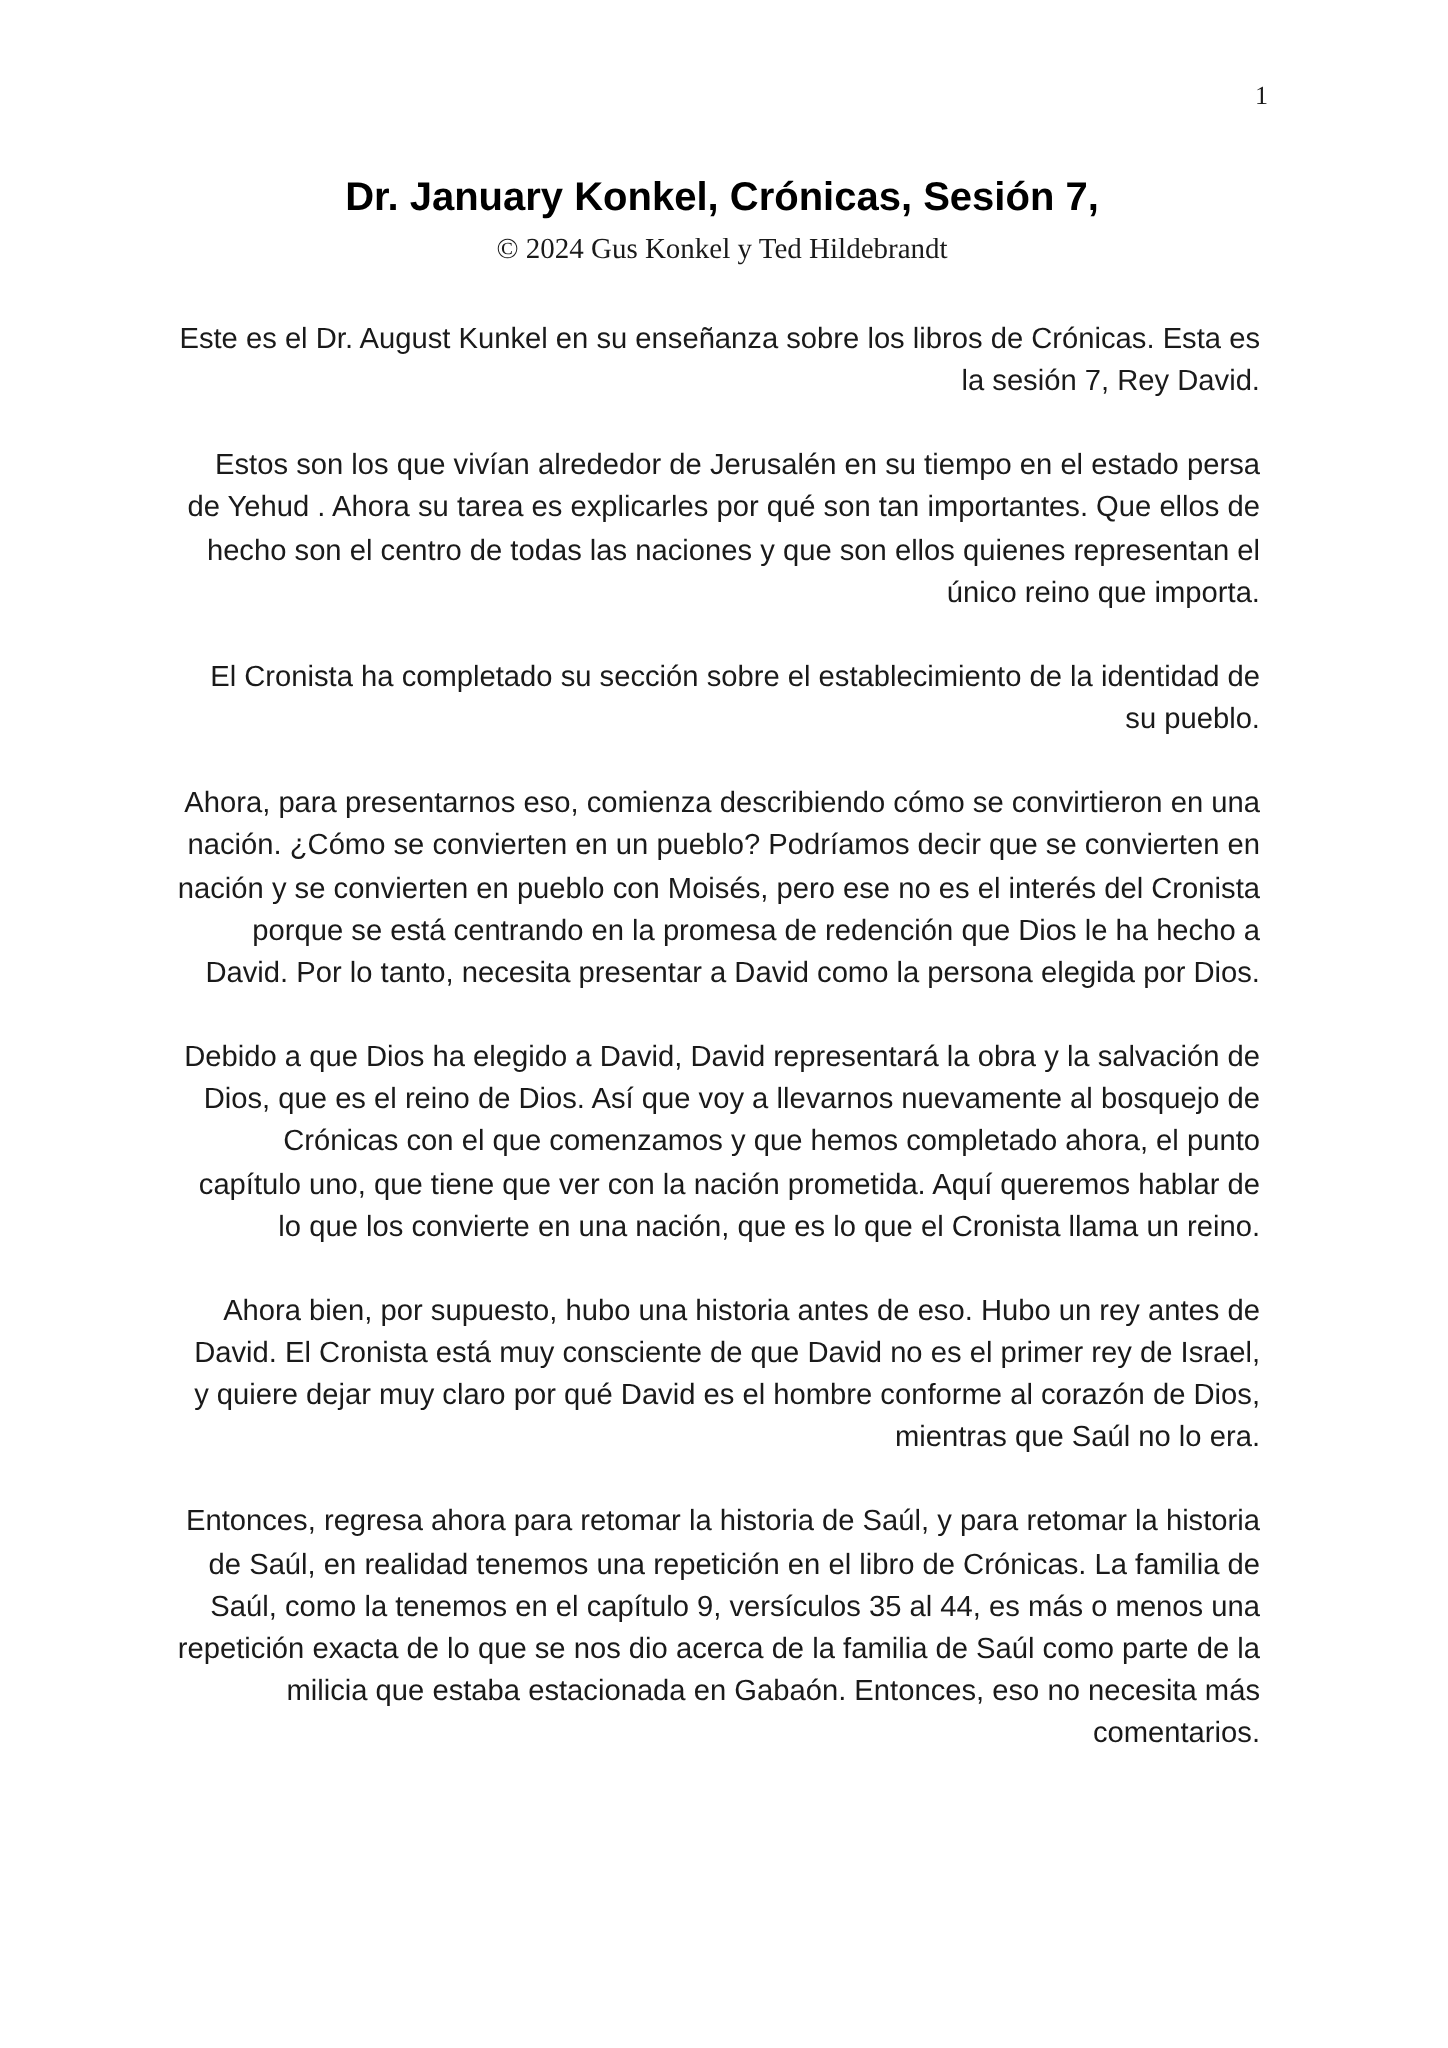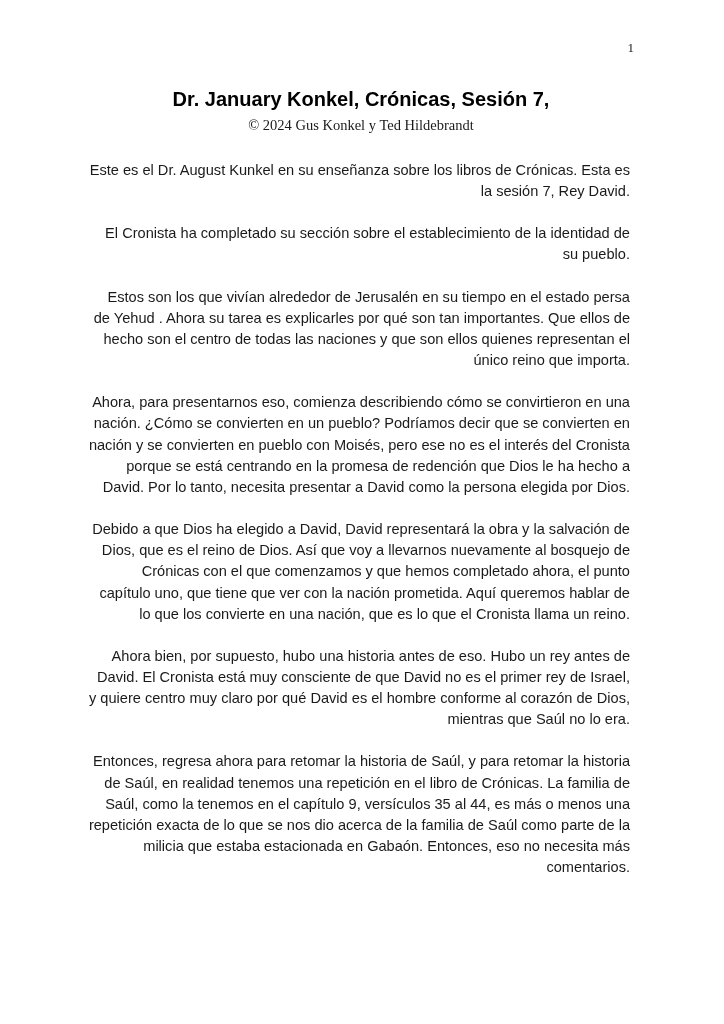--- a/index.html
+++ b/index.html
@@ -61,21 +61,21 @@
 
   <div class="page-number">1</div>
 
   <div class="title-block">
     <div class="title-line">Dr. January Konkel, Crónicas, Sesión 7,</div>
     <div class="copyright">© 2024 Gus Konkel y Ted Hildebrandt</div>
   </div>
 
   <div class="body-text">
     <p>Este es el Dr. August Kunkel en su enseñanza sobre los libros de Crónicas. Esta es la sesión 7, Rey David.</p>
+    <p>Estos son los que vivían alrededor de Jerusalén en su tiempo en el estado persa de Yehud . Ahora su tarea es explicarles por qué son tan importantes. Que ellos de hecho son el centro de todas las naciones y que son ellos quienes representan el único reino que importa.</p>
     <p>El Cronista ha completado su sección sobre el establecimiento de la identidad de su pueblo.</p>
-    <p>Estos son los que vivían alrededor de Jerusalén en su tiempo en el estado persa de Yehud . Ahora su tarea es explicarles por qué son tan importantes. Que ellos de hecho son el centro de todas las naciones y que son ellos quienes representan el único reino que importa.</p>
     <p>Ahora, para presentarnos eso, comienza describiendo cómo se convirtieron en una nación. ¿Cómo se convierten en un pueblo? Podríamos decir que se convierten en nación y se convierten en pueblo con Moisés, pero ese no es el interés del Cronista porque se está centrando en la promesa de redención que Dios le ha hecho a David. Por lo tanto, necesita presentar a David como la persona elegida por Dios.</p>
     <p>Debido a que Dios ha elegido a David, David representará la obra y la salvación de Dios, que es el reino de Dios. Así que voy a llevarnos nuevamente al bosquejo de Crónicas con el que comenzamos y que hemos completado ahora, el punto capítulo uno, que tiene que ver con la nación prometida. Aquí queremos hablar de lo que los convierte en una nación, que es lo que el Cronista llama un reino.</p>
-    <p>Ahora bien, por supuesto, hubo una historia antes de eso. Hubo un rey antes de David. El Cronista está muy consciente de que David no es el primer rey de Israel, y quiere centro muy claro por qué David es el hombre conforme al corazón de Dios, mientras que Saúl no lo era.</p>
+    <p>Ahora bien, por supuesto, hubo una historia antes de eso. Hubo un rey antes de David. El Cronista está muy consciente de que David no es el primer rey de Israel, y quiere dejar muy claro por qué David es el hombre conforme al corazón de Dios, mientras que Saúl no lo era.</p>
     <p>Entonces, regresa ahora para retomar la historia de Saúl, y para retomar la historia de Saúl, en realidad tenemos una repetición en el libro de Crónicas. La familia de Saúl, como la tenemos en el capítulo 9, versículos 35 al 44, es más o menos una repetición exacta de lo que se nos dio acerca de la familia de Saúl como parte de la milicia que estaba estacionada en Gabaón. Entonces, eso no necesita más comentarios.</p>
   </div>
 
 </div>
 
 </body></html>

